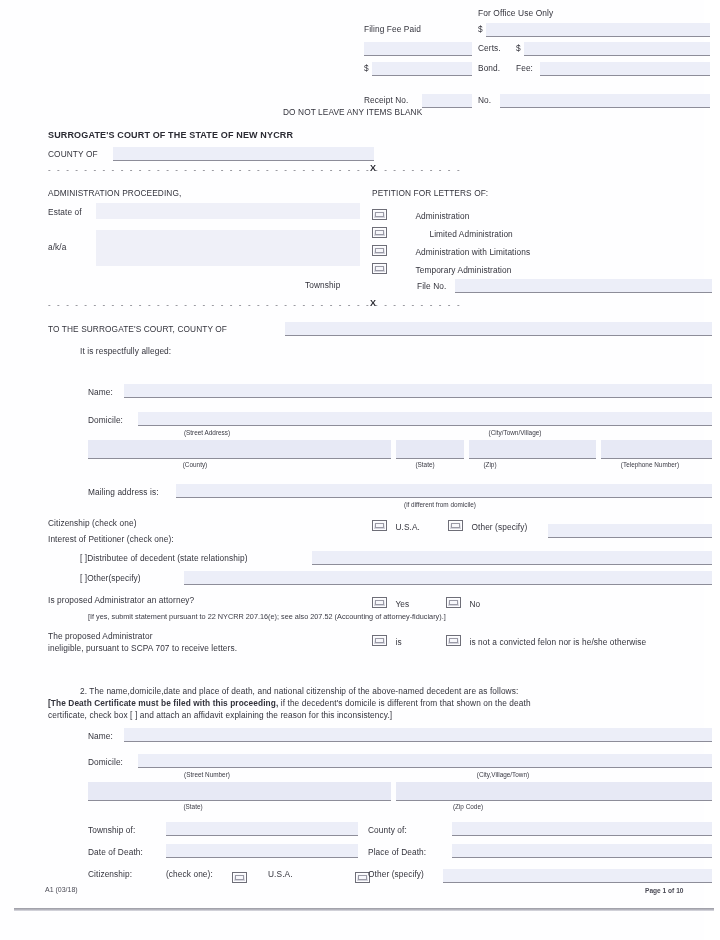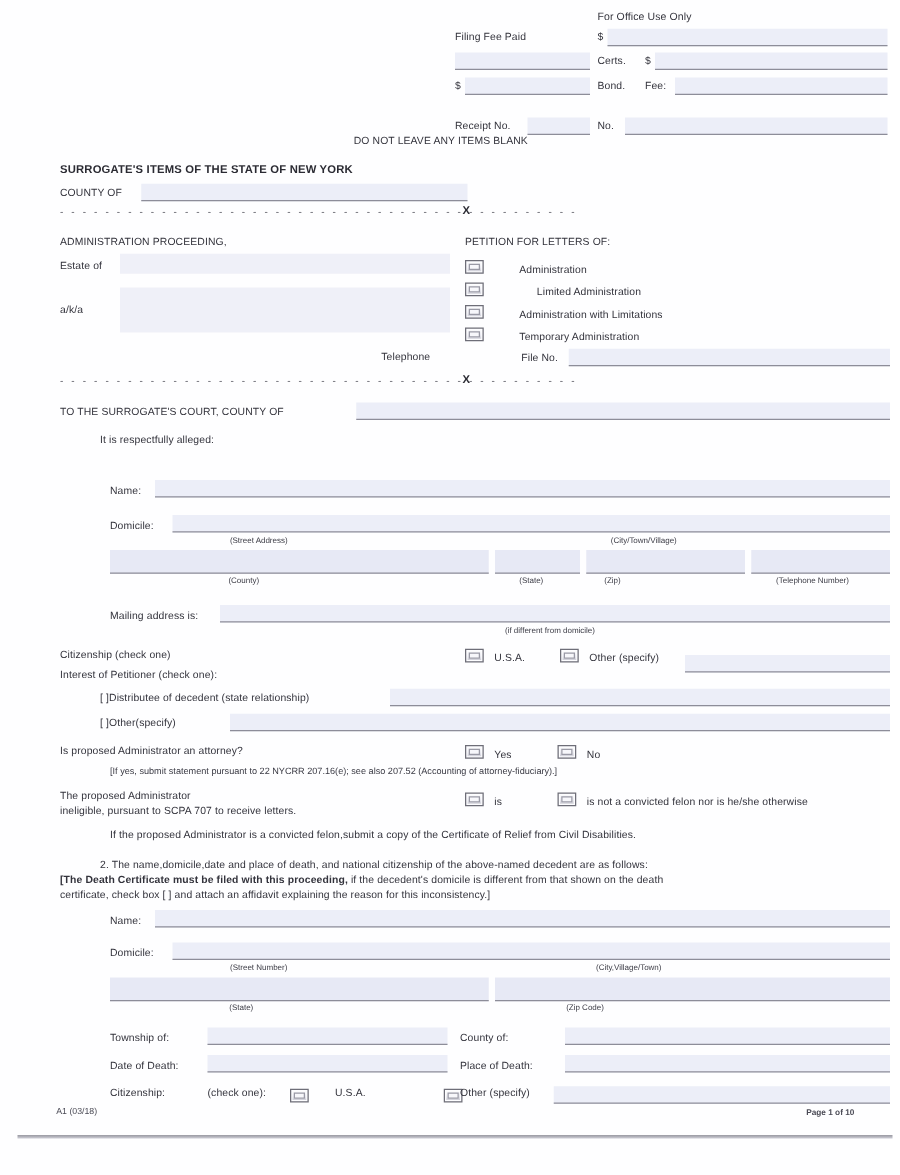--- a/index.html
+++ b/index.html
@@ -142,38 +142,38 @@
       <span class="fld abs" style="left:58px; top:4px; width:50px;"></span>
       <span class="lbl abs" style="left:114px; top:5px;">No.</span>
       <span class="fld abs" style="left:136px; top:4px; width:210px;"></span>
     </div>
   </div>
 
   
   <div class="abs lbl" style="left:283px; top:107px;">DO NOT LEAVE ANY ITEMS BLANK</div>
 
   
-  <div class="abs hdr-title" style="left:48px; top:130px;">SURROGATE'S ITEMS OF THE STATE OF NEW YORK</div>
+  <div class="abs hdr-title" style="left:48px; top:130px;">SURROGATE'S COURT OF THE STATE OF NEW NYCRR</div>
 
   <div class="abs lbl" style="left:48px; top:149px;">COUNTY OF</div>
   <span class="abs fld" style="left:113px; top:147px; width:261px;"></span>
 
   <div class="abs dotline" style="left:48px; top:165px;">- - - - - - - - - - - - - - - - - - - - - - - - - - - - - - - - - - - - - - - - - - - - - -</div>
   <div class="abs xmark" style="left:370px; top:163px;">X</div>
 
   
   <div class="abs lbl" style="left:48px; top:188px;">ADMINISTRATION PROCEEDING,</div>
 
   <div class="abs lbl" style="left:48px; top:207px;">Estate of</div>
   <span class="abs fld plain noline" style="left:96px; top:203px; width:264px; height:16px;"></span>
 
   <div class="abs lbl" style="left:48px; top:242px;">a/k/a</div>
   <span class="abs fld plain noline" style="left:96px; top:230px; width:264px; height:36px;"></span>
 
-  <div class="abs lbl" style="left:305px; top:280px;">Telephone</div>
+  <div class="abs lbl" style="left:305px; top:280px;">Township</div>
 
   
   <div class="abs lbl" style="left:372px; top:188px;">PETITION FOR LETTERS OF:</div>
 
   <div class="abs" style="left:372px; top:205px;">
     <span class="cbx"></span>
     <span class="lbl" style="margin-left:24px;">Administration</span>
   </div>
   <div class="abs" style="left:372px; top:223px;">
     <span class="cbx"></span>
@@ -263,21 +263,20 @@
 
   <div class="abs" style="left:372px; top:631px;">
     <span class="cbx"></span>
     <span class="lbl" style="margin-left:4px;">is</span>
   </div>
   <div class="abs" style="left:446px; top:631px;">
     <span class="cbx"></span>
     <span class="lbl" style="margin-left:4px;">is not a convicted felon nor is he/she otherwise</span>
   </div>
 
-  <div class="abs lbl" style="left:88px; top:662px;">If the proposed Administrator is a convicted felon,submit a copy of the Certificate of Relief from Civil Disabilities.</div>
 
   
   <div class="abs lbl" style="left:80px; top:686px;">2. The name,domicile,date and place of death, and national citizenship of the above-named decedent are as follows:</div>
   <div class="abs lbl" style="left:48px; top:698px;">
     <span class="bold">[The Death Certificate must be filed with this proceeding,</span><span> if the decedent's domicile is different from that shown on the death</span>
   </div>
   <div class="abs lbl" style="left:48px; top:710px;">certificate, check box [   ] and attach an affidavit explaining the reason for this inconsistency.]</div>
 
   <div class="abs lbl" style="left:88px; top:731px;">Name:</div>
   <span class="abs fld" style="left:124px; top:728px; width:588px;"></span>

